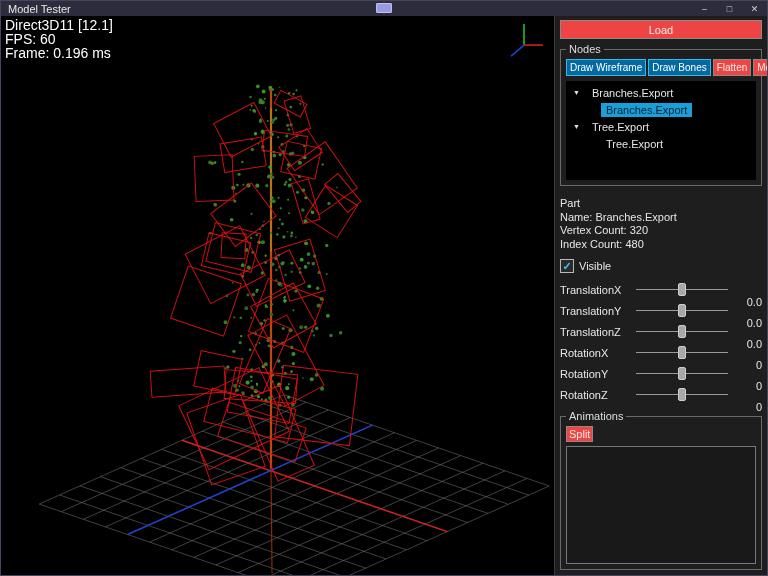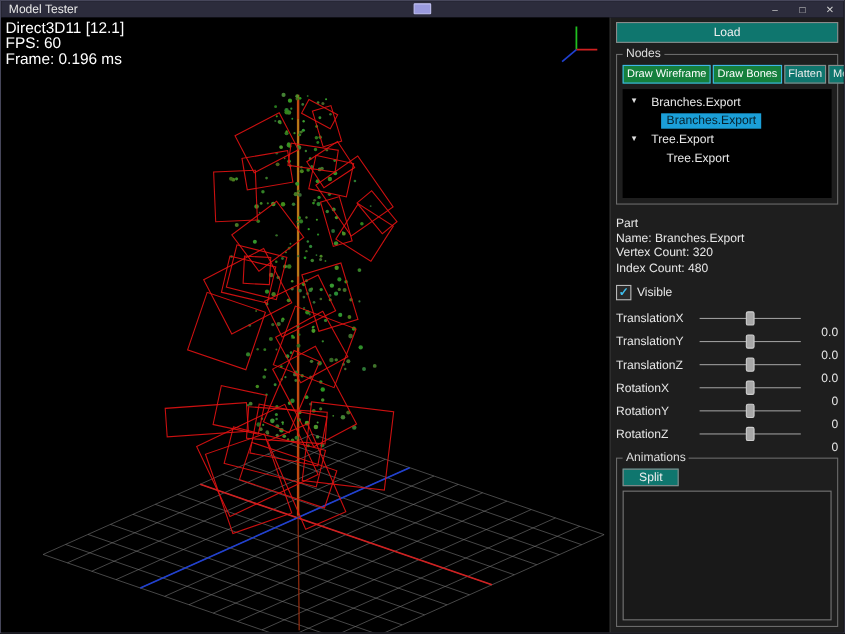--- a/index.html
+++ b/index.html
@@ -16,49 +16,49 @@
   .tb-btn{width:25px;height:100%;display:flex;align-items:center;justify-content:center;
     font-size:9px;color:#d0d0d0;}
   
   .main{flex:1;display:flex;min-height:0;}
   .viewport{width:553px;flex:0 0 auto;position:relative;background:#000;overflow:hidden;}
   #scene{position:absolute;left:0;top:0;width:100%;height:100%;}
   .stats{position:absolute;top:2px;left:4px;color:#ffffff;font-size:14px;line-height:14px;z-index:2;}
   
   .panel{flex:1;background:#1e1e1e;border-left:1px solid #3c3c3c;box-sizing:border-box;
     padding:4px 5px 5px;display:flex;flex-direction:column;color:#e6e6e6;font-size:11px;min-width:0;}
-  .btn{background:#0f766e;border:1px solid #8a8a8a;color:#eee;font-size:11px;
+  .btn{background:#ef4444;border:1px solid #8a8a8a;color:#eee;font-size:11px;
     font-family:inherit;padding:1px 6px;box-sizing:border-box;}
   .load-btn{width:100%;height:19px;margin-bottom:3px;}
   .groupbox{position:relative;border:1px solid #6a6a6a;margin-top:7px;padding:9px 5px 5px;}
   .gb-title{position:absolute;top:-7px;left:5px;background:#1e1e1e;padding:0 3px;
     font-size:11px;color:#ddd;}
   .node-btns{display:flex;gap:2px;}
   .node-btn{font-size:10px;padding:2px 3px;white-space:nowrap;}
-  .node-btn.active{background:#15803d;border-color:#3fb6e8;color:#fff;}
+  .node-btn.active{background:#0369a1;border-color:#3fb6e8;color:#fff;}
   .treeview{margin-top:5px;height:96px;overflow:hidden;background:#000000;padding-top:3px;}
   .tree-row{display:flex;align-items:center;height:17px;}
   .expander{width:10px;font-size:7px;color:#e0e0e0;margin:0 4px 0 7px;}
   .tree-child{padding-left:35px;}
   .tree-label{padding:1px 5px;}
   .tree-label.selected{background:#1b9fd8;color:#06222e;}
   .part-block{margin-top:11px;}
   .part-line{line-height:13.5px;}
   .cb-row{display:flex;align-items:center;margin:8px 0 6px;gap:5px;}
   .checkbox{width:12px;height:12px;flex:0 0 auto;background:#2a2a2a;border:1px solid #b8b8b8;
     color:#3fc0f0;font-size:11px;line-height:12px;text-align:center;font-weight:bold;}
   .slider-row{display:flex;align-items:center;height:21px;}
   .slider-label{width:70px;flex:0 0 auto;}
   .slider{flex:1;position:relative;height:13px;margin:0 6px;}
   .slider .track{position:absolute;left:0;right:0;top:6px;height:1px;background:#9a9a9a;}
   .slider .thumb{position:absolute;left:calc(50% - 4px);top:0;width:8px;height:13px;
     background:#a8a8a8;border:1px solid #cecece;border-radius:2px;box-sizing:border-box;}
   .slider-value{width:28px;text-align:right;flex:0 0 auto;margin-top:25px;}
   .anim-box{flex:1;display:flex;flex-direction:column;margin-top:11px;min-height:0;}
-  .split-btn{align-self:flex-start;padding:1px 14px;}
+  .split-btn{align-self:flex-start;padding:1px 2px;}
   .anim-list{flex:1;margin-top:4px;background:#191919;border:1px solid #777;}
   .play-row{display:flex;justify-content:flex-end;margin-top:4px;}
   .play-btn{padding:1px 10px;}
 </style>
 </head>
 <body>
 
 <div class="window">
 
   <div class="titlebar">

